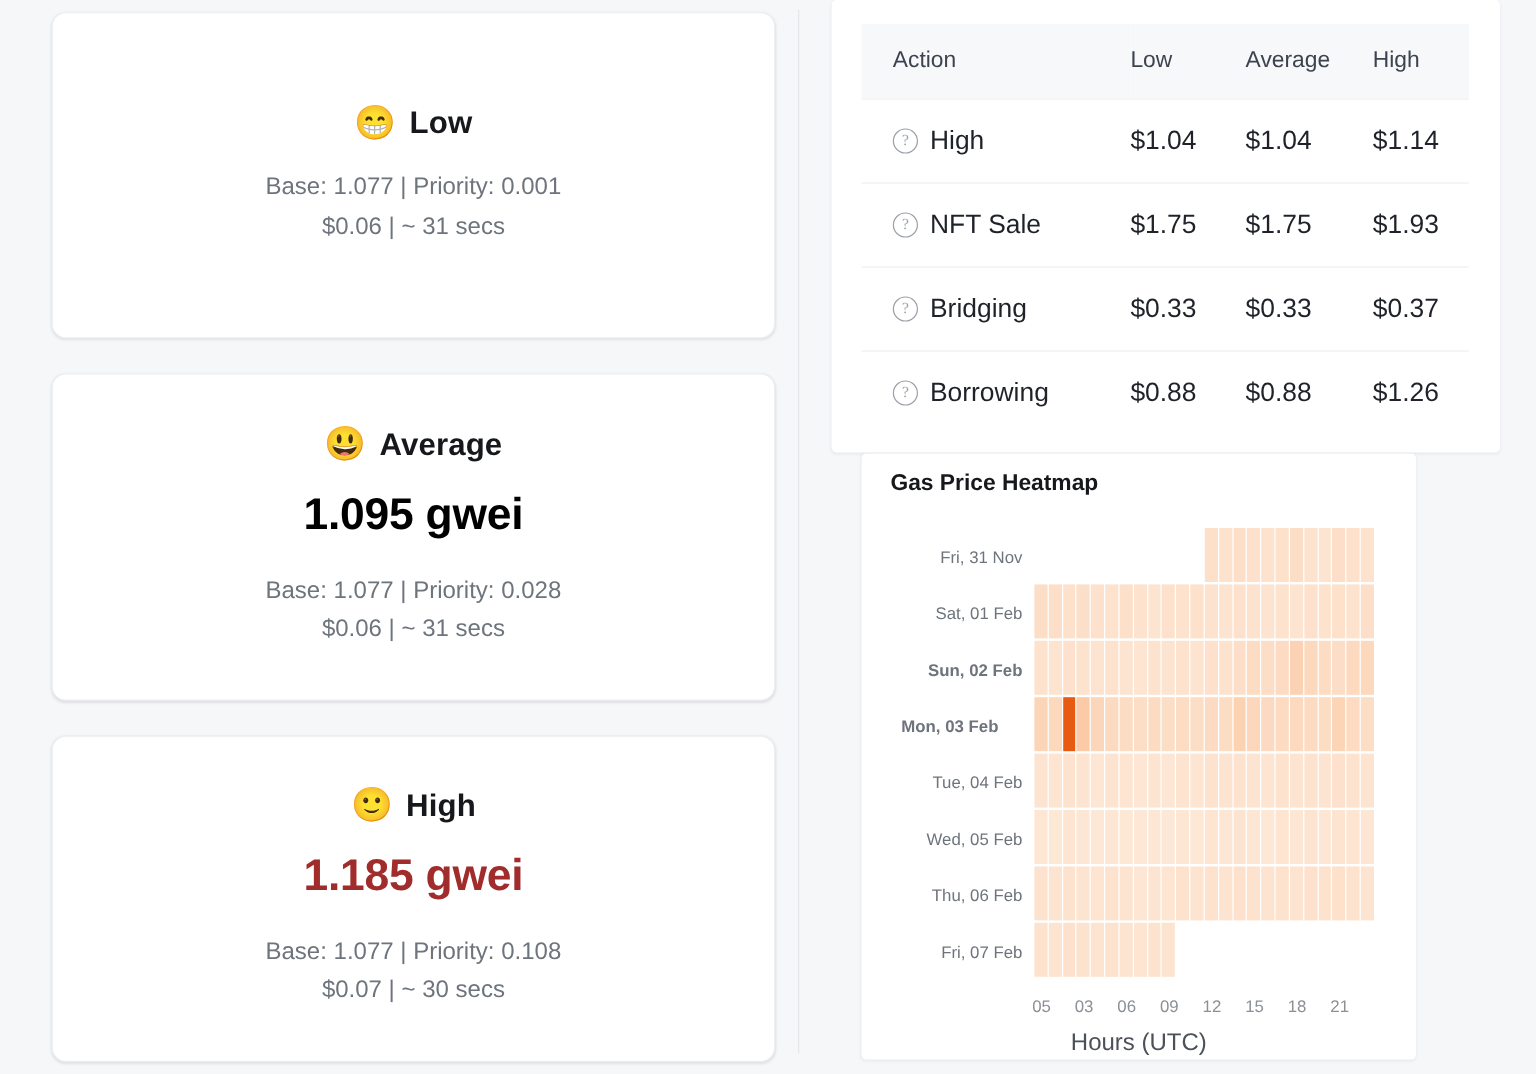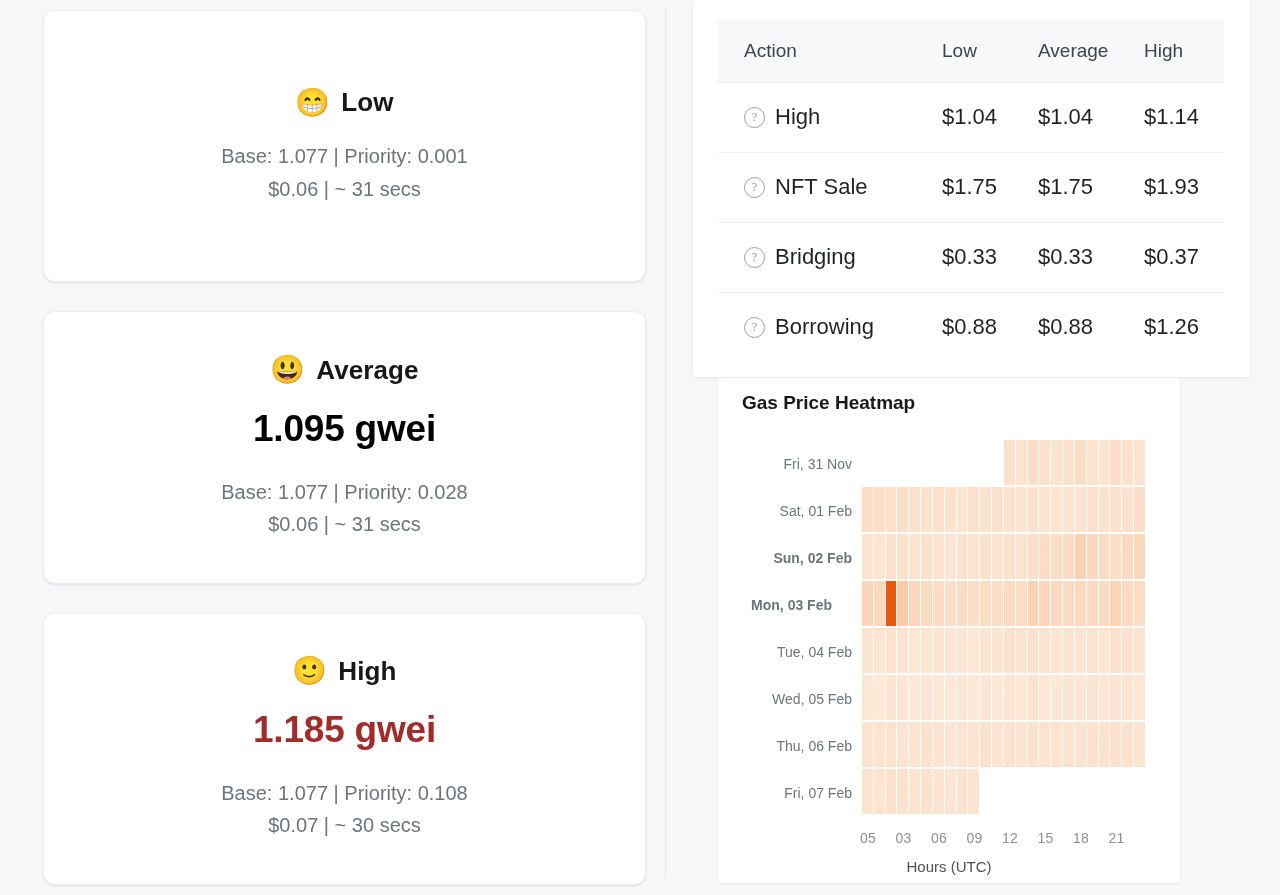--- a/index.html
+++ b/index.html
@@ -107,21 +107,21 @@
     transform: translateY(-50%);
   }
   .hrow { position: absolute; display: flex; }
   .hcell { height: 100%; margin-right: 1px; }
   .xtick {
     position: absolute; font-size: 14px; color: #8b9096;
     transform: translateX(-50%);
   }
   #xaxis-label {
     position: absolute; left: 0; width: 462px; text-align: center;
-    font-size: 15px; color: #4c5159;
+    font-size: 20px; color: #4c5159;
   }
 </style>
 </head>
 <body>
 
 <div id="app">
 
   <div id="left-col">
       <div class="gas-card">
         <div class="gas-head">

